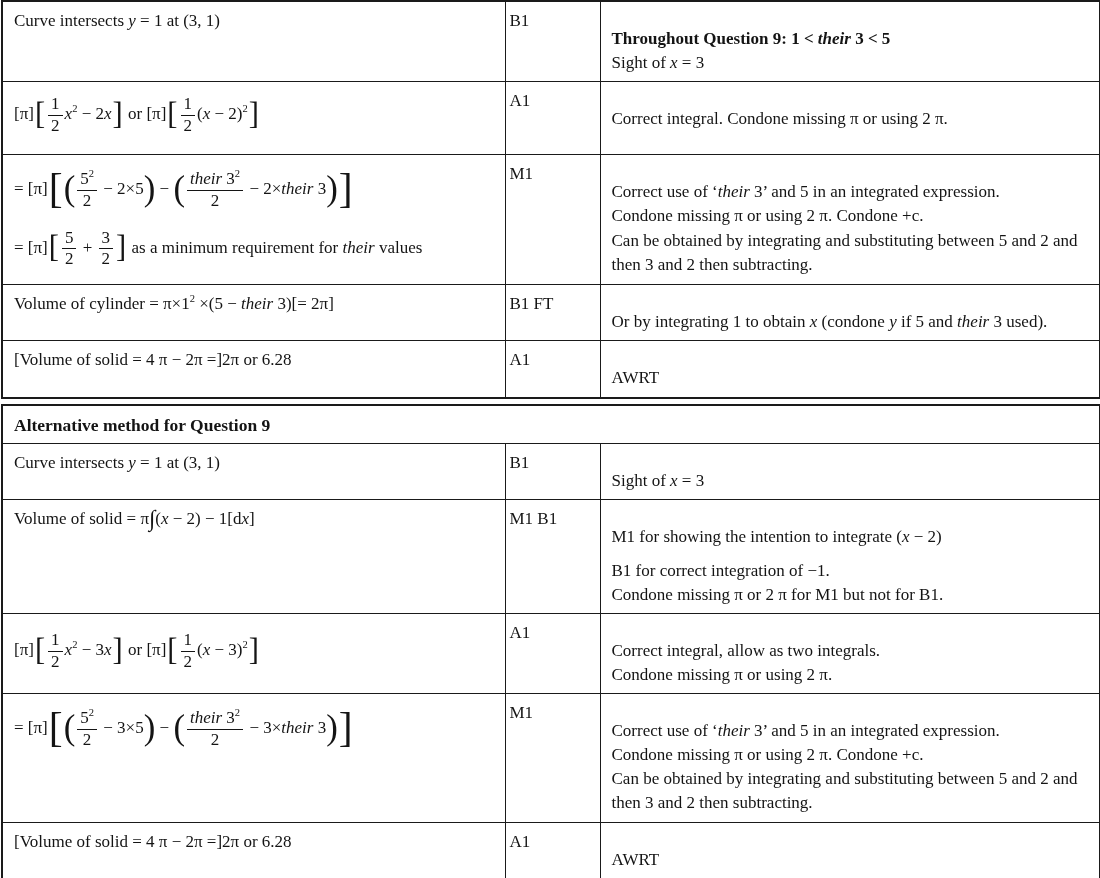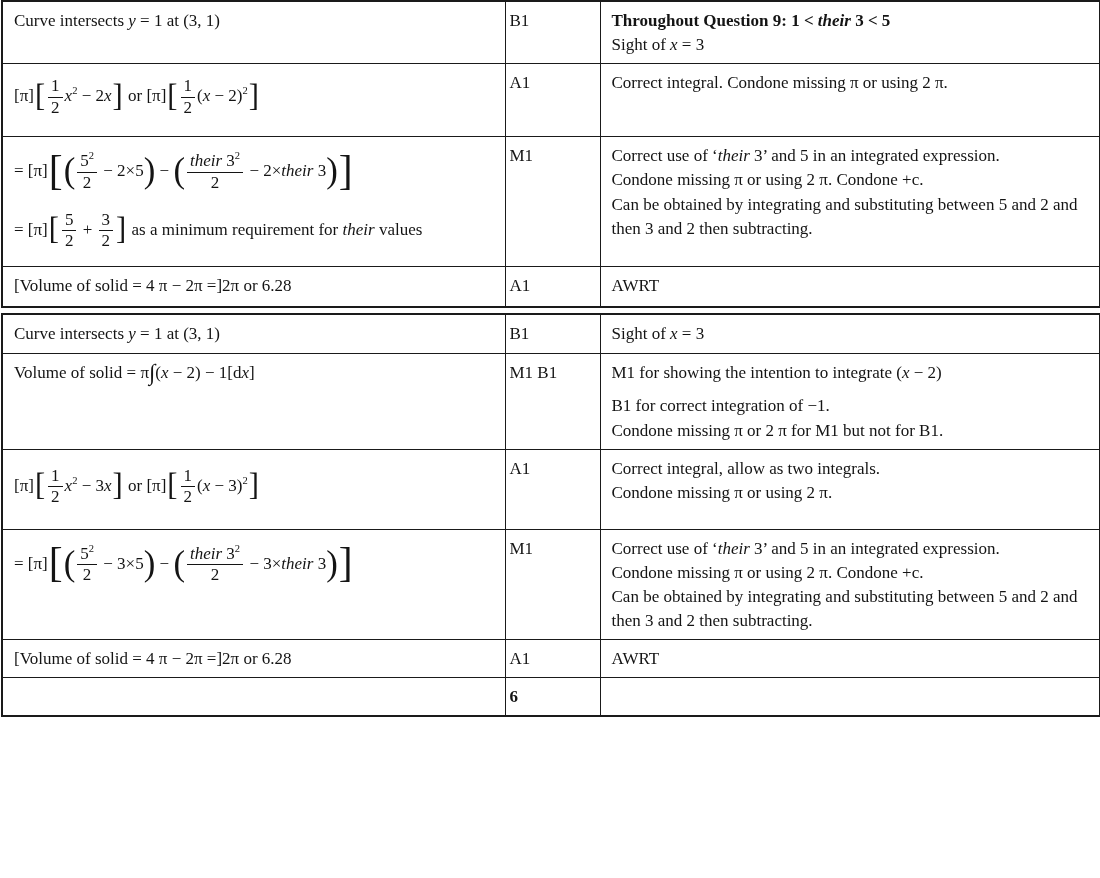--- a/index.html
+++ b/index.html
@@ -19,21 +19,21 @@
   table.ms{border:2px solid #1a1a1a;}
   .ms td{
     border:1.5px solid #1a1a1a;
     vertical-align:top;
     font-size:17px;
     line-height:1.42;
     background:#fff;
   }
   td.cl{padding:7px 10px 6px 11px;}
   td.cm{padding:7px 9px 6px 4px;text-align:left;white-space:nowrap;}
-  td.cr{padding:7px 12px 6px 11px;}
+  td.cr{padding:25px 12px 6px 11px;}
   td.ch{padding:7px 10px 6px 11px;font-weight:bold;font-size:17.5px;}
   td.ce{padding:7px 10px;}
   .tot{font-weight:bold;}
   .alt-wrap{margin-top:5px;}
   
   i{font-style:italic;}
   sup{font-size:0.62em;line-height:0;}
   .fr{display:inline-block;vertical-align:middle;text-align:center;margin:0 2px;line-height:1.1;}
   .fr .nu{display:block;border-bottom:1.3px solid #141414;padding:0 3px 1px;}
   .fr .de{display:block;padding-top:1px;}
@@ -79,40 +79,52 @@
             <div style="padding-top:8px">
               <div class="ln">= [π]<span class="bk2">[</span><span class="bp">(</span><span class="fr"><span class="nu">5<sup>2</sup></span><span class="de">2</span></span> − 2×5<span class="bp">)</span> − <span class="bp">(</span><span class="fr"><span class="nu"><i>their</i> 3<sup>2</sup></span><span class="de">2</span></span> − 2×<i>their</i> 3<span class="bp">)</span><span class="bk2">]</span></div>
               <div class="ln">= [π]<span class="bk">[</span><span class="fr"><span class="nu">5</span><span class="de">2</span></span> + <span class="fr"><span class="nu">3</span><span class="de">2</span></span><span class="bk">]</span> as a minimum requirement for <i>their</i> values</div>
             </div>
           </td>
         <td class="cm">M1</td>
         <td class="cr">
             <div>Correct use of ‘<i>their</i> 3’ and 5 in an integrated expression.<br>Condone missing π  or using 2 π.  Condone +c.<br>Can be obtained by integrating and substituting between 5 and 2 and then 3 and 2 then subtracting.</div>
           </td>
       </tr>
+      <tr style="height:42px">
+        <td class="cl">
+            <div>Volume of cylinder =  π×1<sup>2</sup> ×(5 − <i>their</i> 3)[= 2π]</div>
+          </td>
+        <td class="cm">B1 FT</td>
+        <td class="cr">
+            <div>Or by integrating 1 to obtain <i>x</i> (condone <i>y</i> if 5 and <i>their</i> 3 used).</div>
+          </td>
+      </tr>
       <tr style="height:40px">
         <td class="cl">
             <div>[Volume of solid = 4 π − 2π =]2π  or 6.28</div>
           </td>
         <td class="cm">A1</td>
         <td class="cr">
             <div>AWRT</div>
           </td>
       </tr>
     </tbody>
   </table>
 
   <div class="alt-wrap">
   <table class="ms">
     <colgroup>
           <col style="width:503px">
           <col style="width:95px">
           <col style="width:500px">
         </colgroup>
     <tbody>
+      <tr style="height:36px">
+        <td class="ch" colspan="3">Alternative method for Question 9</td>
+      </tr>
       <tr style="height:40px">
         <td class="cl">
               <div>Curve intersects <i>y</i> = 1  at (3, 1)</div>
             </td>
         <td class="cm">B1</td>
         <td class="cr">
               <div>Sight of <i>x</i> = 3</div>
             </td>
       </tr>
       <tr style="height:86px">

